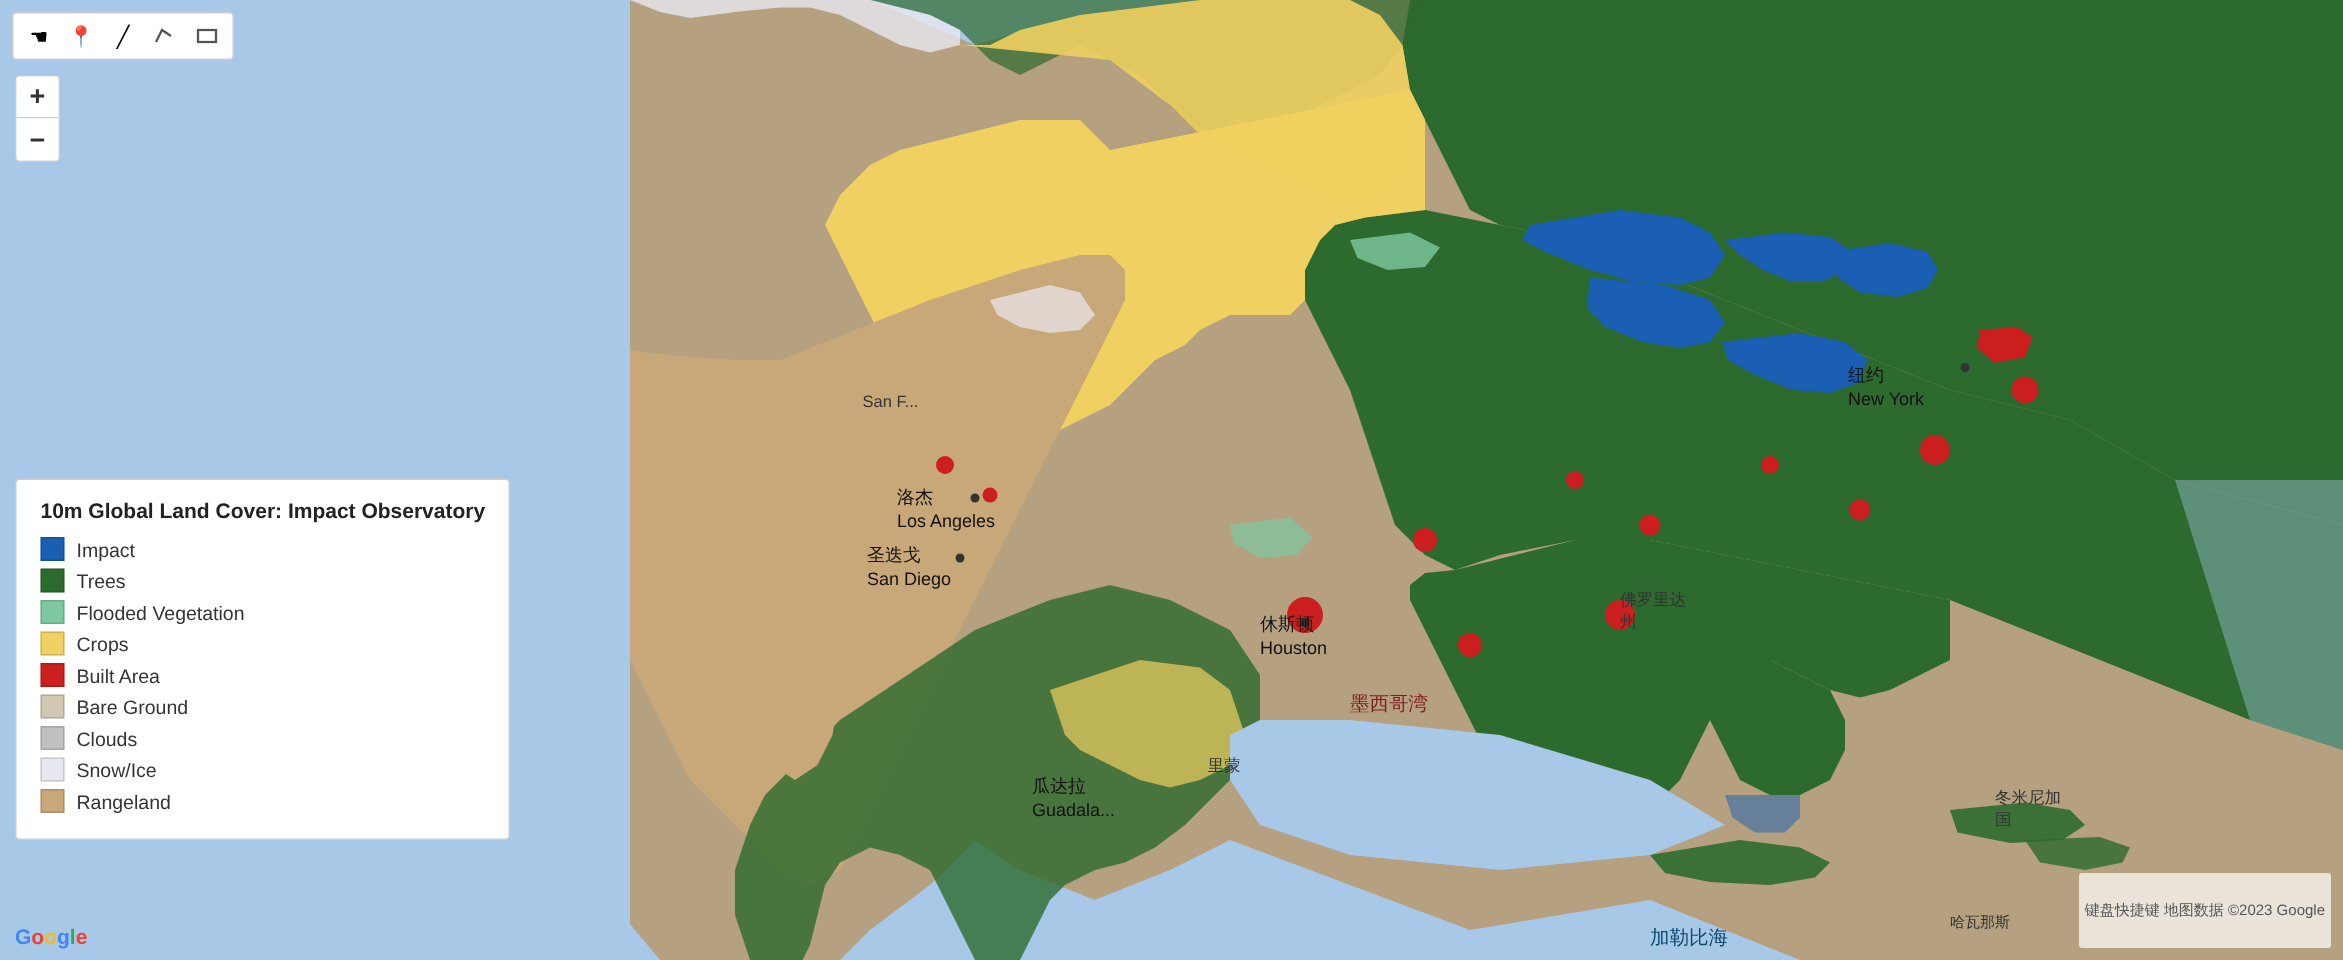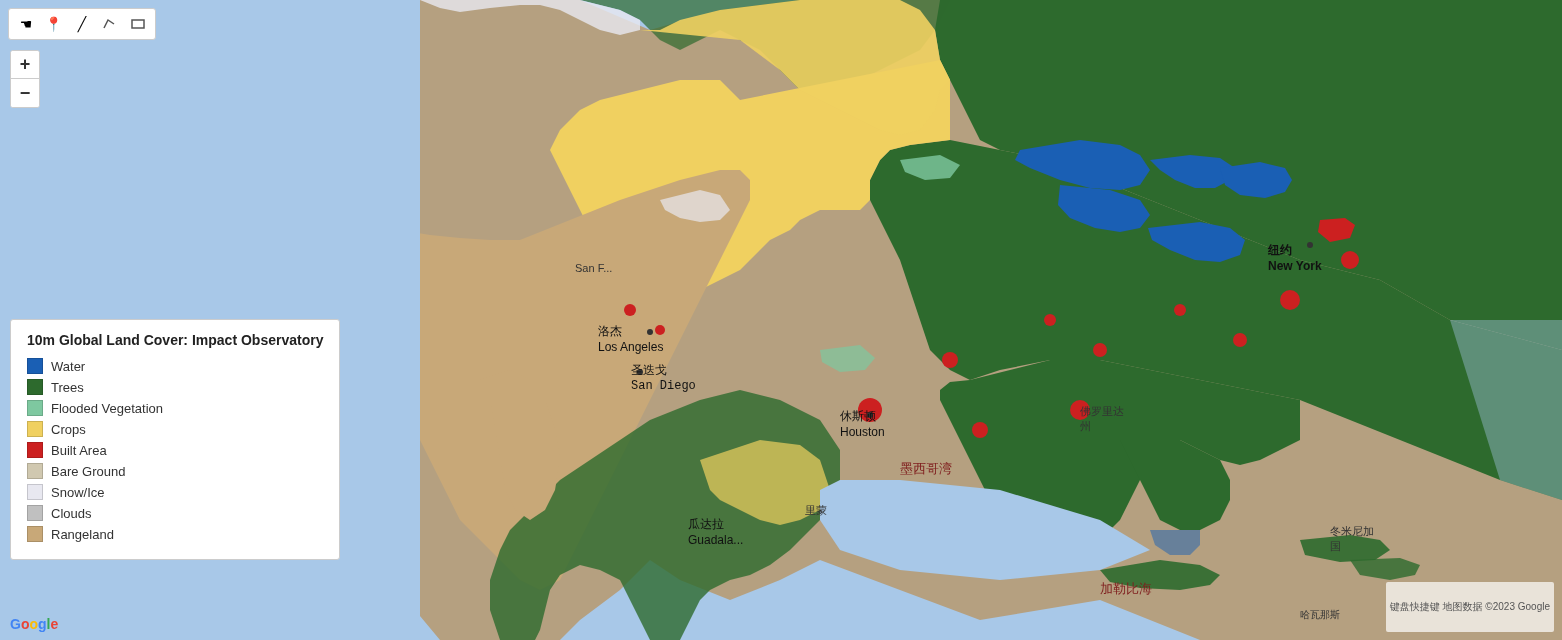--- a/index.html
+++ b/index.html
@@ -227,28 +227,28 @@
     <path d="M 820 350 L 860 345 L 875 358 L 865 370 L 840 372 L 822 362 Z" fill="#7ec8a0" opacity="0.7"></path>
 
     <circle cx="650" cy="332" r="3" fill="#333"></circle>
     <circle cx="640" cy="372" r="3" fill="#333"></circle>
     <circle cx="870" cy="415" r="3" fill="#333"></circle>
     <circle cx="1310" cy="245" r="3" fill="#333"></circle>
   </svg>
 
   <div class="map-label" style="left:575px; top:262px;">San F...</div>
   <div class="map-label city" style="left:598px; top:323px;">洛杰<br>Los Angeles</div>
-  <div class="map-label city" style="left:631px; top:362px;font-family:Liberation Mono, monospace;">圣迭戈<br>San Diego</div>
-  <div class="map-label city" style="left:1268px; top:242px;font-weight:bold;">纽约<br>New York</div>
+  <div class="map-label city" style="left:578px; top:362px;">圣迭戈<br>San Diego</div>
+  <div class="map-label city" style="left:1232px; top:242px;">纽约<br>New York</div>
   <div class="map-label city" style="left:840px; top:408px;">休斯顿<br>Houston</div>
   <div class="map-label" style="left:900px; top:460px; font-size:13px; color:#7f1d1d;">墨西哥湾</div>
   <div class="map-label city" style="left:688px; top:516px;">瓜达拉<br>Guadala...</div>
   <div class="map-label" style="left:1330px; top:524px; font-size:11px;">冬米尼加<br>国</div>
-  <div class="map-label" style="left:1100px; top:580px; font-size:13px; color:#7f1d1d;">加勒比海</div>
-  <div class="map-label" style="left:1080px; top:404px; font-size:11px;">佛罗里达<br>州</div>
+  <div class="map-label" style="left:1100px; top:616px; font-size:13px; color:#0c4a6e;">加勒比海</div>
+  <div class="map-label" style="left:1080px; top:392px; font-size:11px;">佛罗里达<br>州</div>
   <div class="map-label" style="left:1300px; top:608px; font-size:10px;">哈瓦那斯</div>
   <div class="map-label" style="left:805px; top:478px; font-size:11px;margin-top:25px;">里蒙</div>
 
   <div id="toolbar">
     <div class="toolbar-icon" title="Hand tool">☚</div>
     <div class="toolbar-icon" title="Pin">📍</div>
     <div class="toolbar-icon" title="Line">╱</div>
     <div class="toolbar-icon" title="Polyline">
       <svg width="16" height="16" viewBox="0 0 16 16">
           <path d="M2 12 L6 4 L12 8" stroke="#555" stroke-width="1.5" fill="none"></path>
@@ -264,21 +264,21 @@
   <div id="zoom-controls">
     <button class="zoom-btn">+</button>
     <button class="zoom-btn">−</button>
   </div>
 
   <div id="legend">
     <div id="legend-title">10m Global Land Cover: Impact Observatory</div>
     <div id="legend-items">
     <div class="legend-item">
           <div class="legend-swatch" style="background-color: rgb(26, 95, 180);"></div>
-          <span class="legend-label">Water</span>
+          <span class="legend-label">Impact</span>
         </div>
         <div class="legend-item">
           <div class="legend-swatch" style="background-color: rgb(45, 106, 45);"></div>
           <span class="legend-label">Trees</span>
         </div>
         <div class="legend-item">
           <div class="legend-swatch" style="background-color: rgb(126, 200, 160);"></div>
           <span class="legend-label">Flooded Vegetation</span>
         </div>
         <div class="legend-item">
@@ -287,26 +287,26 @@
         </div>
         <div class="legend-item">
           <div class="legend-swatch" style="background-color: rgb(204, 32, 32);"></div>
           <span class="legend-label">Built Area</span>
         </div>
         <div class="legend-item">
           <div class="legend-swatch" style="background-color: rgb(208, 200, 176);"></div>
           <span class="legend-label">Bare Ground</span>
         </div>
         <div class="legend-item">
+          <div class="legend-swatch" style="background-color: rgb(192, 192, 192);"></div>
+          <span class="legend-label">Clouds</span>
+        </div>
+        <div class="legend-item">
           <div class="legend-swatch" style="background-color: rgb(232, 232, 240);"></div>
           <span class="legend-label">Snow/Ice</span>
-        </div>
-        <div class="legend-item">
-          <div class="legend-swatch" style="background-color: rgb(192, 192, 192);"></div>
-          <span class="legend-label">Clouds</span>
         </div>
         <div class="legend-item">
           <div class="legend-swatch" style="background-color: rgb(200, 168, 120);"></div>
           <span class="legend-label">Rangeland</span>
         </div>
       </div>
   </div>
 
   <div id="google-logo">
     <span class="g">G</span><span class="o1">o</span><span class="o2">o</span><span class="g2">g</span><span class="l">l</span><span class="e">e</span>

